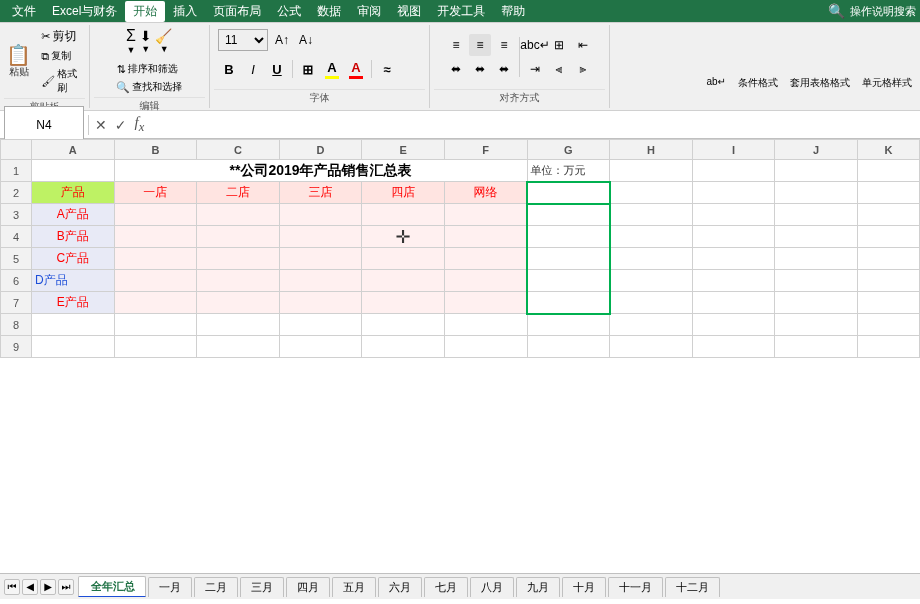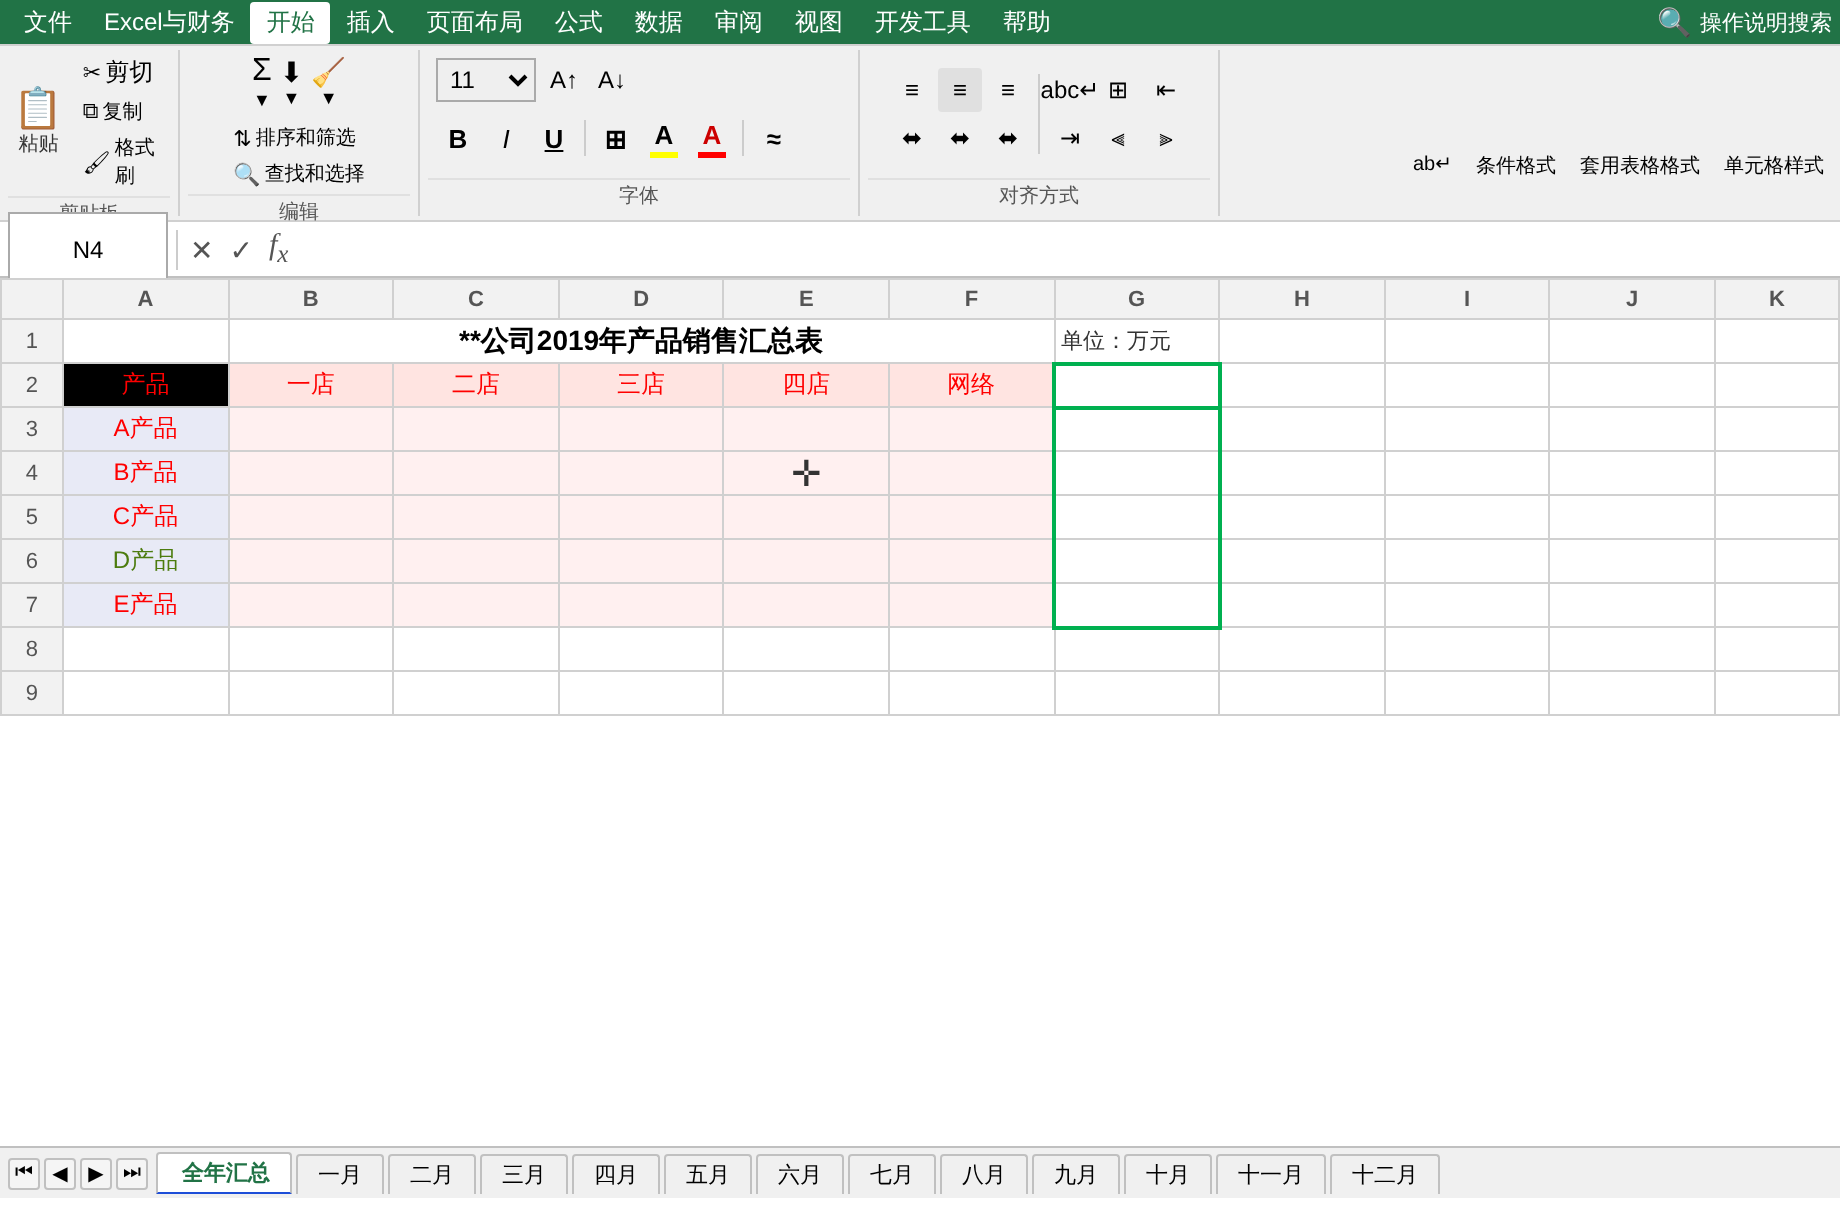--- a/index.html
+++ b/index.html
@@ -278,21 +278,21 @@
           <td class="cell title-cell" colspan="5" style="font-weight:bold; font-size:14px; text-align:center;">**公司2019年产品销售汇总表</td>
           <td class="cell unit-cell" style="font-size:11px;">单位：万元</td>
           <td class="cell"></td>
           <td class="cell"></td>
           <td class="cell"></td>
           <td class="cell"></td>
         </tr>
 
         <tr>
           <td class="row-header">2</td>
-          <td class="cell header-cell" style="color:red; background:#000000; text-align:center;">产品</td>
+          <td class="cell header-cell" style="color:red; background:#bef264; text-align:center;">产品</td>
           <td class="cell header-cell" style="color:red; background:#ffe4e1; text-align:center;">一店</td>
           <td class="cell header-cell" style="color:red; background:#ffe4e1; text-align:center;">二店</td>
           <td class="cell header-cell" style="color:red; background:#ffe4e1; text-align:center;">三店</td>
           <td class="cell header-cell" style="color:red; background:#ffe4e1; text-align:center;">四店</td>
           <td class="cell header-cell" style="color:red; background:#ffe4e1; text-align:center;">网络</td>
           <td class="cell" style="border: 2px solid #00b050;"></td>
           <td class="cell"></td>
           <td class="cell"></td>
           <td class="cell"></td>
           <td class="cell"></td>
@@ -340,21 +340,21 @@
           <td class="cell data-cell-pink"></td>
           <td class="cell" style="border-left: 2px solid #00b050; border-right: 2px solid #00b050;"></td>
           <td class="cell"></td>
           <td class="cell"></td>
           <td class="cell"></td>
           <td class="cell"></td>
         </tr>
 
         <tr>
           <td class="row-header">6</td>
-          <td class="cell product-cell" style="color:#4d7c0f; background:#e8eaf6; text-align:center;">D产品</td>
+          <td class="cell product-cell" style="color:#1d4ed8; background:#e8eaf6; text-align:left;">D产品</td>
           <td class="cell data-cell-pink"></td>
           <td class="cell data-cell-pink"></td>
           <td class="cell data-cell-pink"></td>
           <td class="cell data-cell-pink"></td>
           <td class="cell data-cell-pink"></td>
           <td class="cell" style="border-left: 2px solid #00b050; border-right: 2px solid #00b050;"></td>
           <td class="cell"></td>
           <td class="cell"></td>
           <td class="cell"></td>
           <td class="cell"></td>

